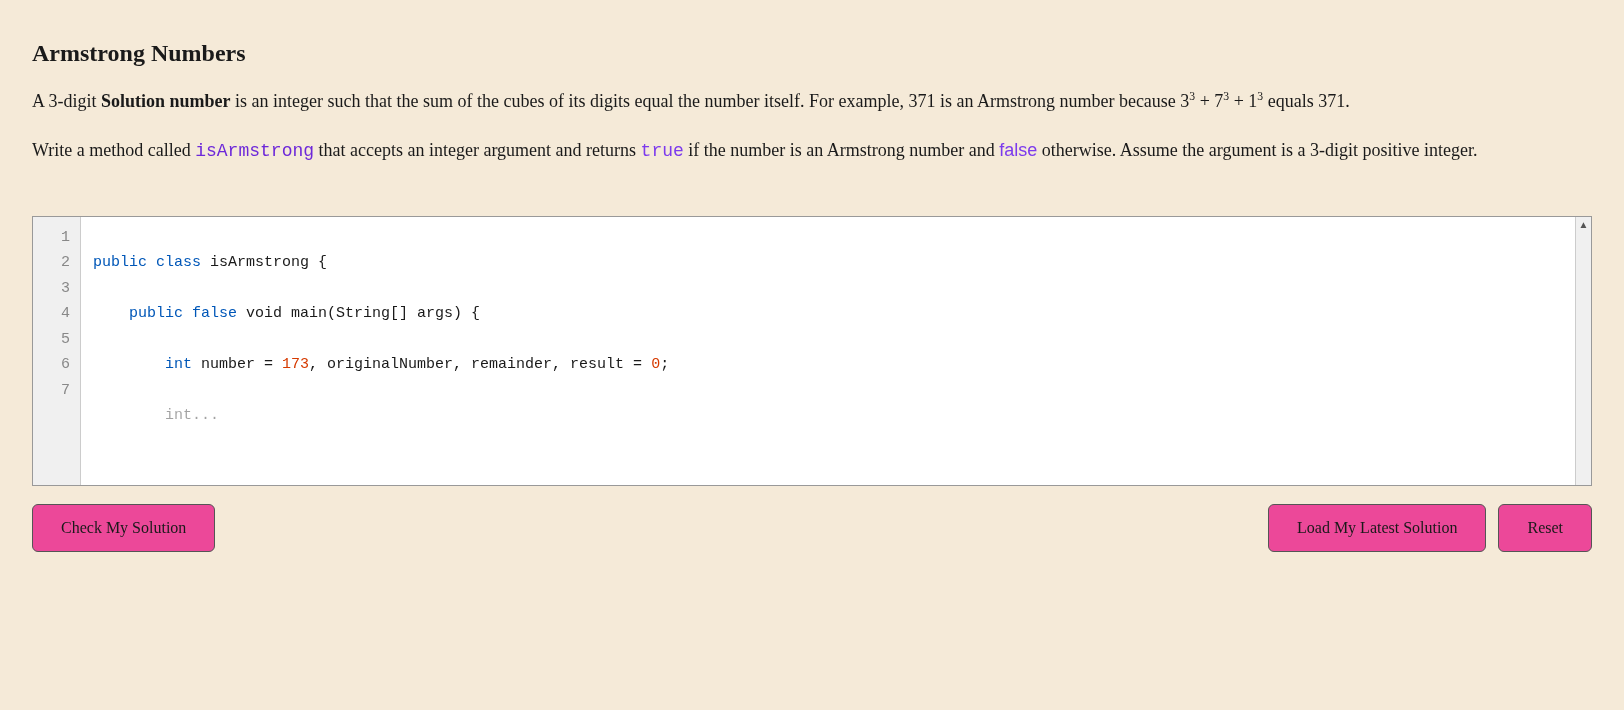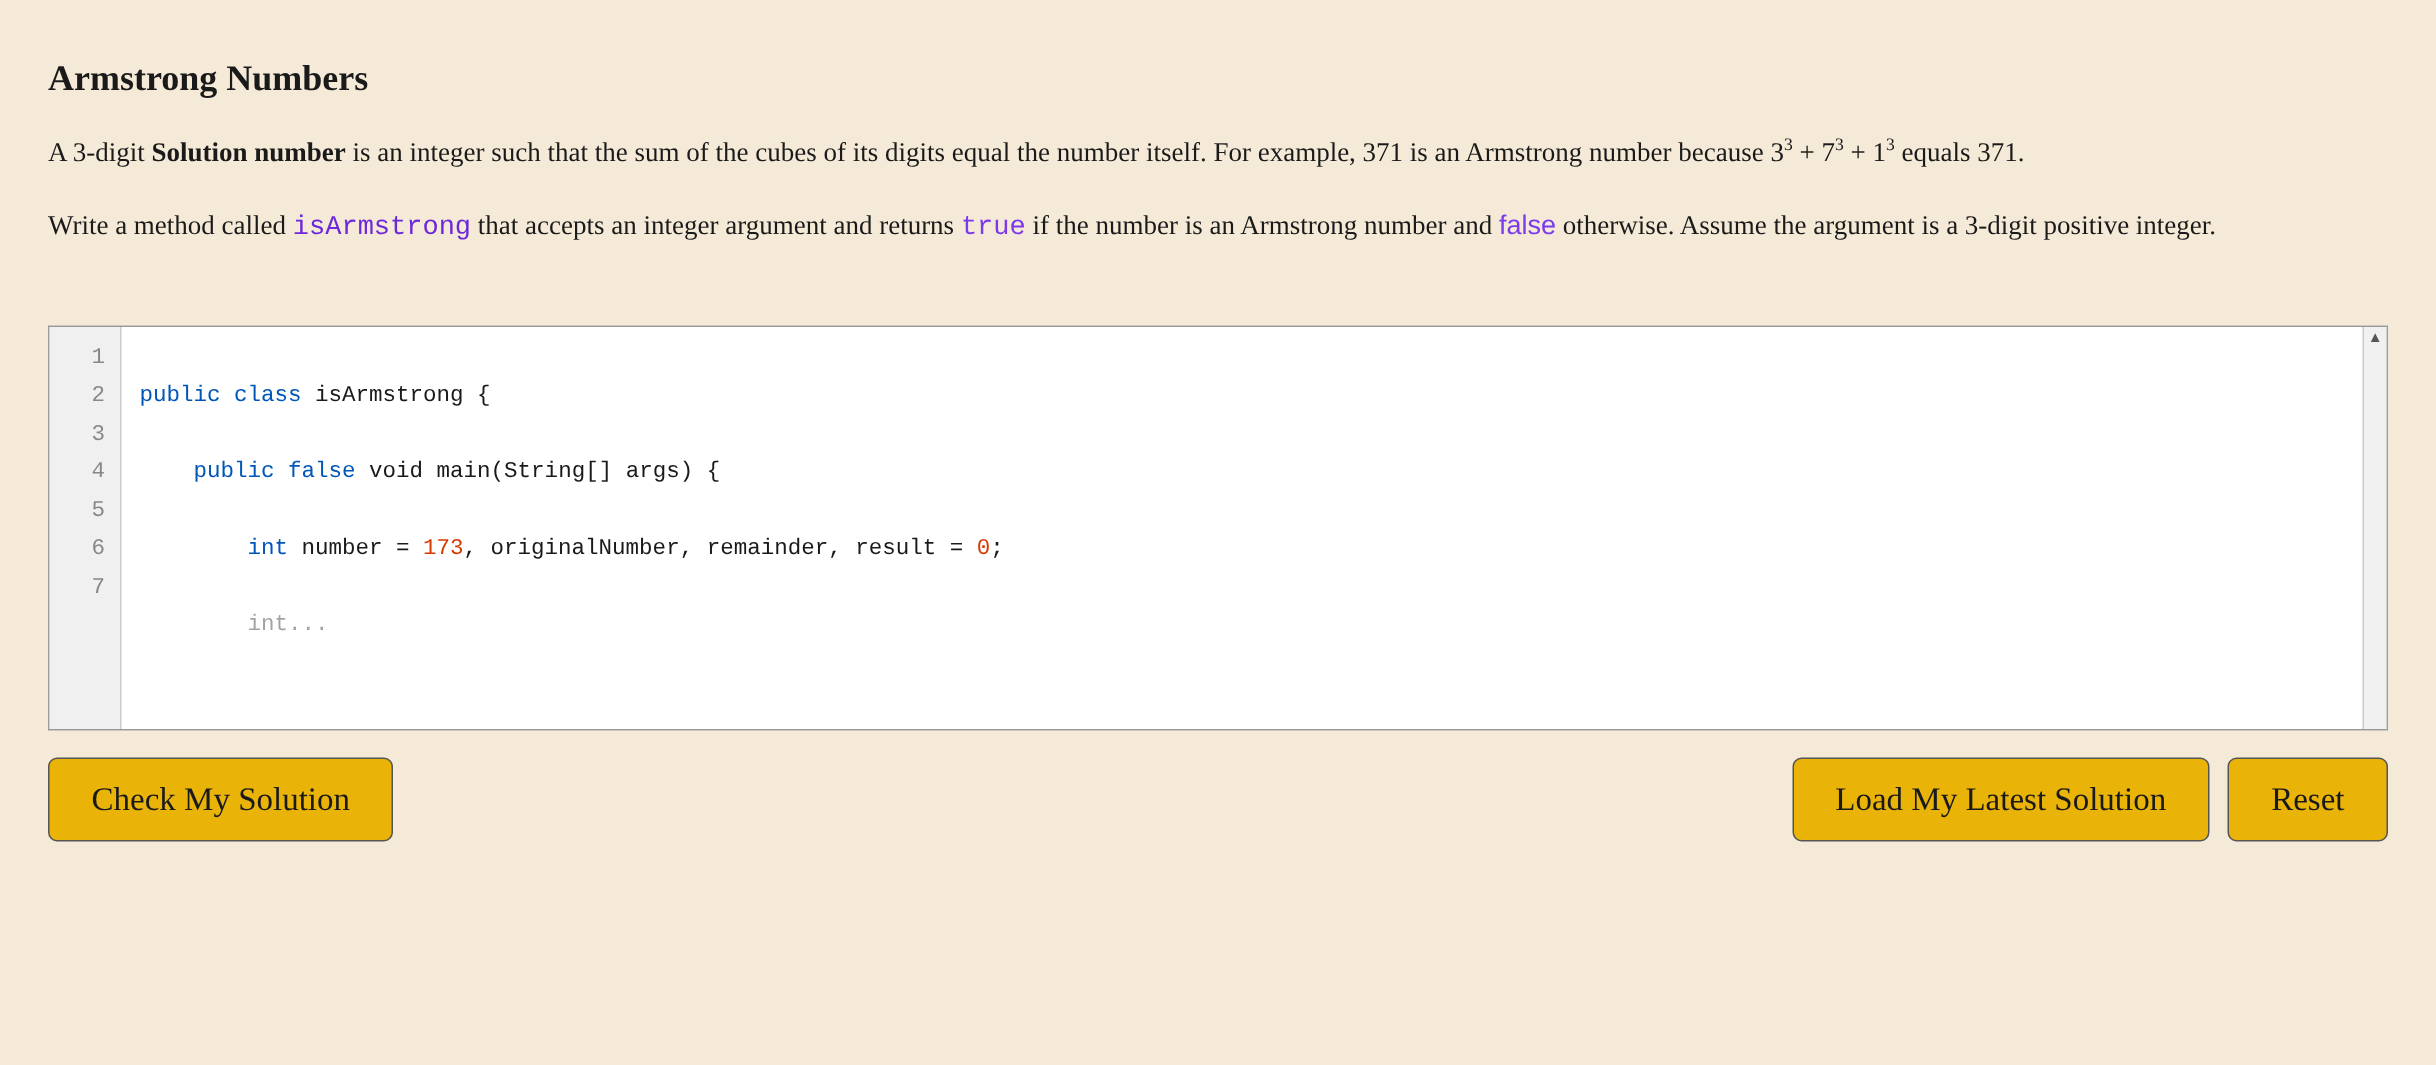--- a/index.html
+++ b/index.html
@@ -137,25 +137,25 @@
       gap: 12px;
     }
 
     .footer-right {
       display: flex;
       flex-direction: row;
       gap: 12px;
     }
 
     .btn {
-      background: #eab308;
+      background: #ec4899;
       border: 1.5px solid #555;
       border-radius: 6px;
       padding: 14px 28px;
-      font-size: 22px;
+      font-size: 16px;
       font-family: Georgia, 'Times New Roman', serif;
       cursor: pointer;
       color: #1a1a1a;
     }
 
     .spacer {
       margin-bottom: 20px;
     }
   </style>
 </head>

